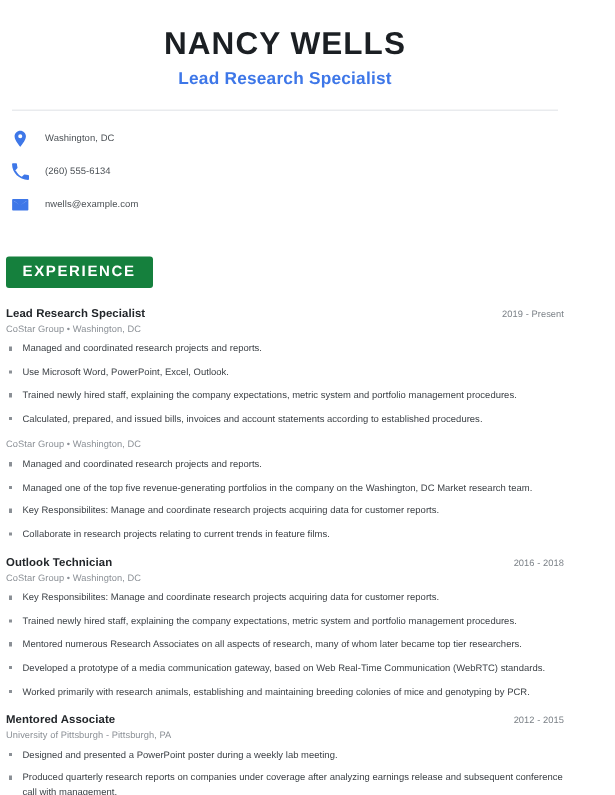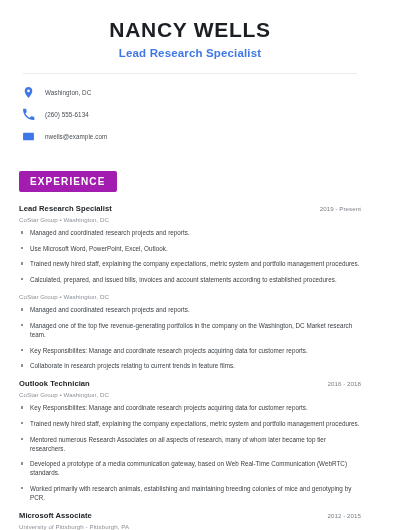--- a/index.html
+++ b/index.html
@@ -3,21 +3,21 @@
 <meta charset="utf-8">
 <style>
   * { margin:0; padding:0; box-sizing:border-box; }
   html, body {
     width:410px; height:530px;
     background:#ffffff;
     font-family:"Liberation Sans", sans-serif;
     color:#2f3336;
     overflow:hidden;
   }
-  .page { width:380px; height:530px; padding:0 19px; position:relative; }
+  .page { width:380px; height:530px; padding:0 4px; position:relative; }
 
   
   .header { padding-top:18px; text-align:center; }
   .name {
     font-size:21px; font-weight:700; letter-spacing:0.7px;
     color:#1b1f23; line-height:1.15;
   }
   .role {
     margin-top:5px; font-size:11.5px; font-weight:700;
     letter-spacing:0.15px; color:#3e77e8;
@@ -40,21 +40,21 @@
   }
   .cicon svg { display:block; }
   .ctext {
     font-size:6.3px; color:#4a4f54; letter-spacing:0.05px;
     white-space:nowrap;
   }
 
   
   .section-badge {
     display:inline-block; margin-top:21px;
-    background:#a21caf; color:#ffffff;
+    background:#15803d; color:#ffffff;
     font-size:10px; font-weight:700; letter-spacing:1.1px;
     padding:5px 12px 5px 11px;
     border-radius:2px;
   }
 
   
   .jobs { margin-top:12px; }
   .job { margin-bottom:9px; }
   .job-head {
     display:flex; align-items:baseline; justify-content:space-between;
@@ -159,21 +159,21 @@
         <ul class="bullets">
           <li>Key Responsibilites: Manage and coordinate research projects acquiring data for customer reports.</li>
           <li>Trained newly hired staff, explaining the company expectations, metric system and portfolio management procedures.</li>
           <li>Mentored numerous Research Associates on all aspects of research, many of whom later became top tier researchers.</li>
           <li>Developed a prototype of a media communication gateway, based on Web Real-Time Communication (WebRTC) standards.</li>
           <li>Worked primarily with research animals, establishing and maintaining breeding colonies of mice and genotyping by PCR.</li>
         </ul>
       </div>
       <div class="job">
         <div class="job-head">
-          <div class="job-title">Microsoft Associate</div>
+          <div class="job-title">Mentored Associate</div>
           <div class="job-dates">2012 - 2015</div>
         </div>
         <div class="job-meta">University of Pittsburgh  -  Pittsburgh, PA</div>
         <ul class="bullets">
           <li>Designed and presented a PowerPoint poster during a weekly lab meeting.</li>
           <li>Produced quarterly research reports on companies under coverage after analyzing earnings release and subsequent conference call with management.</li>
         </ul>
       </div>
     </div>
 

